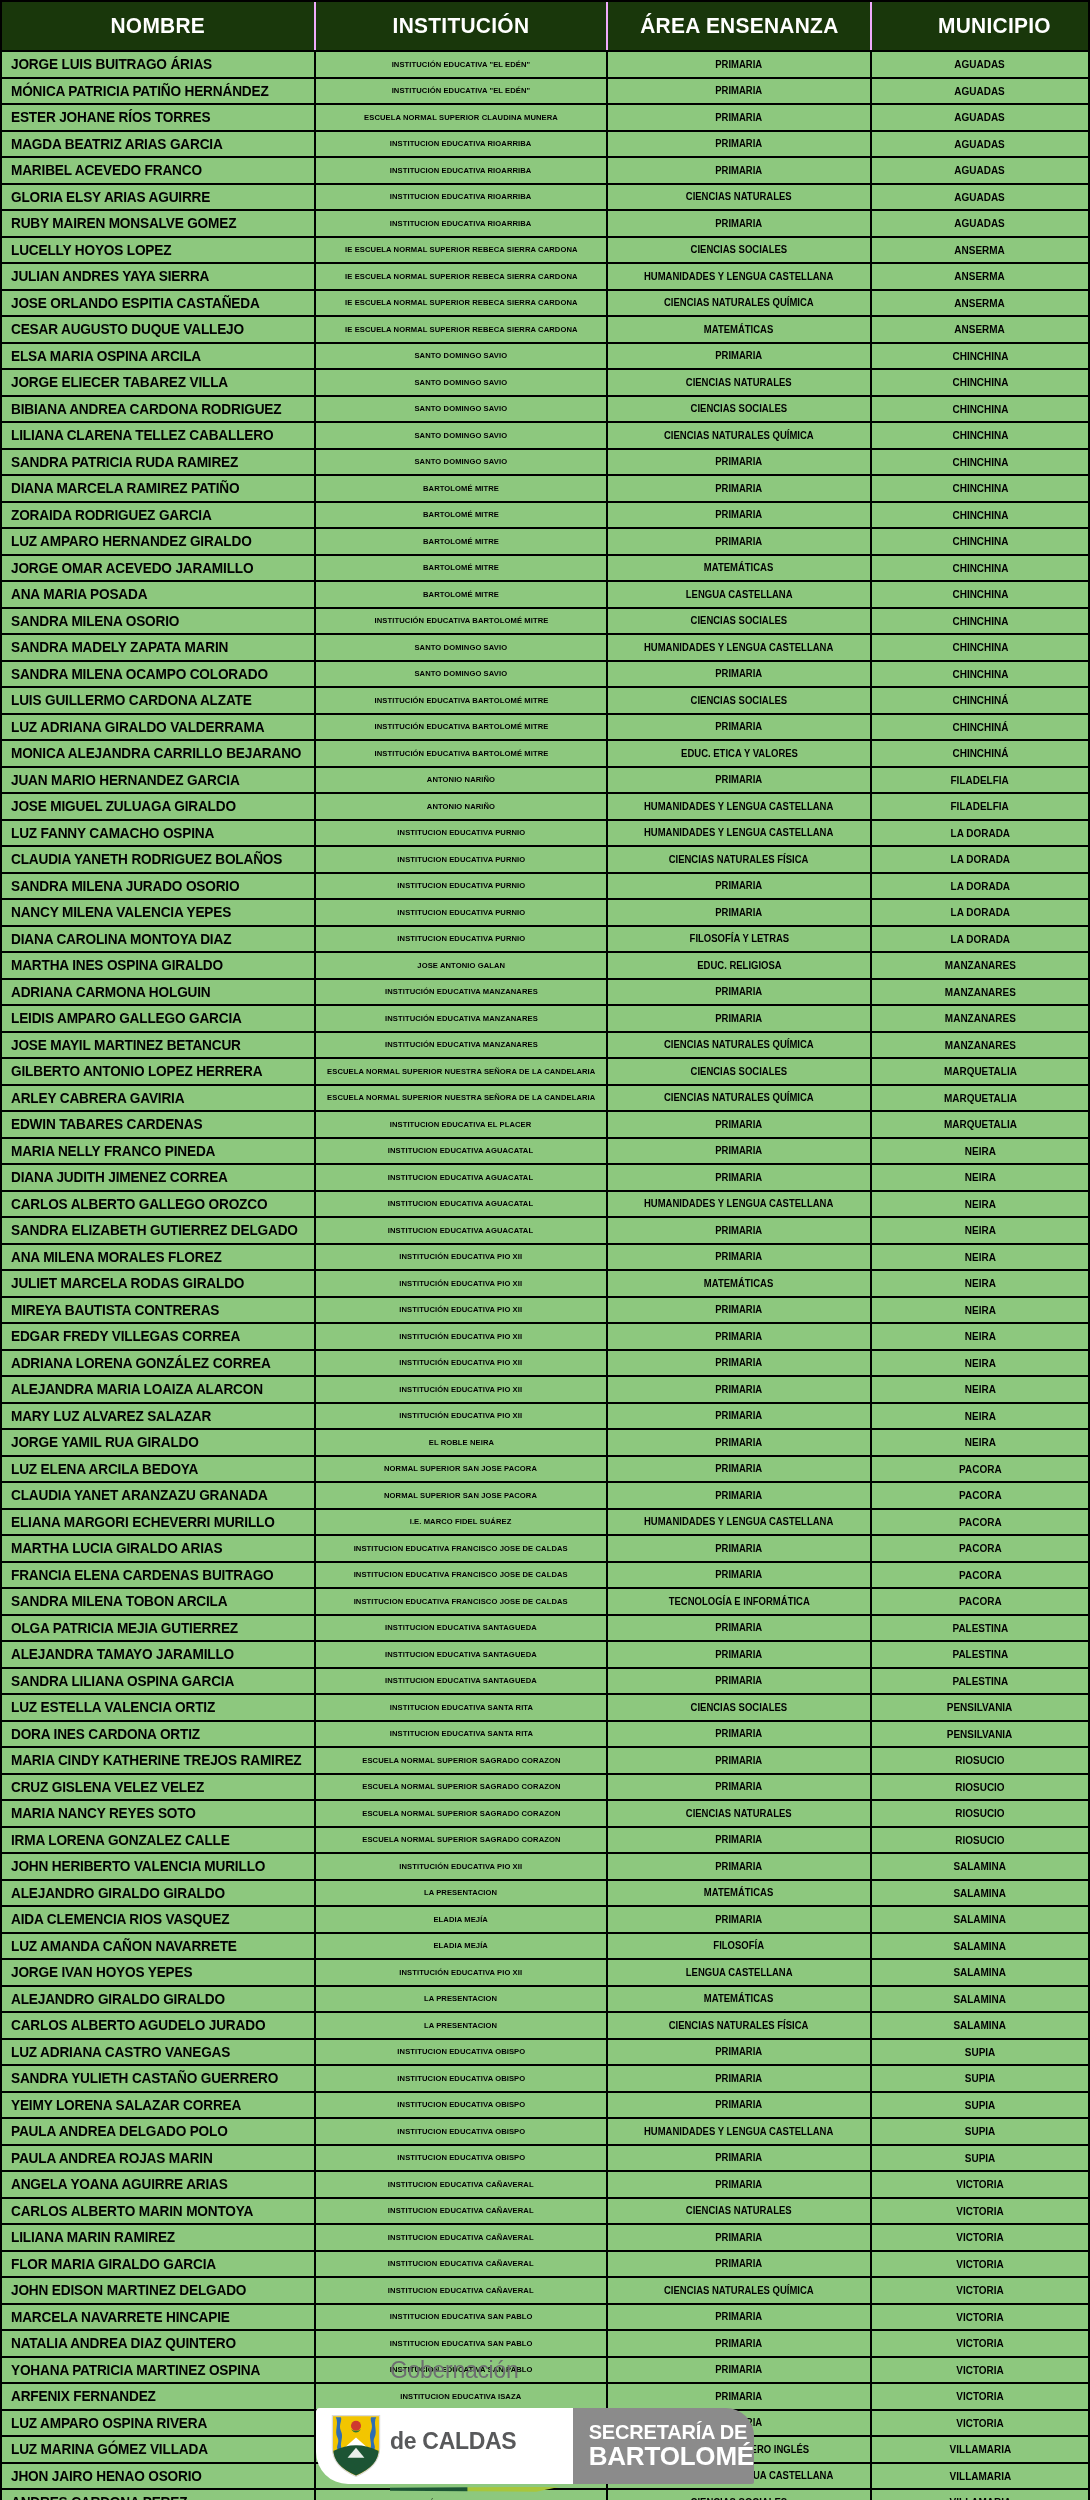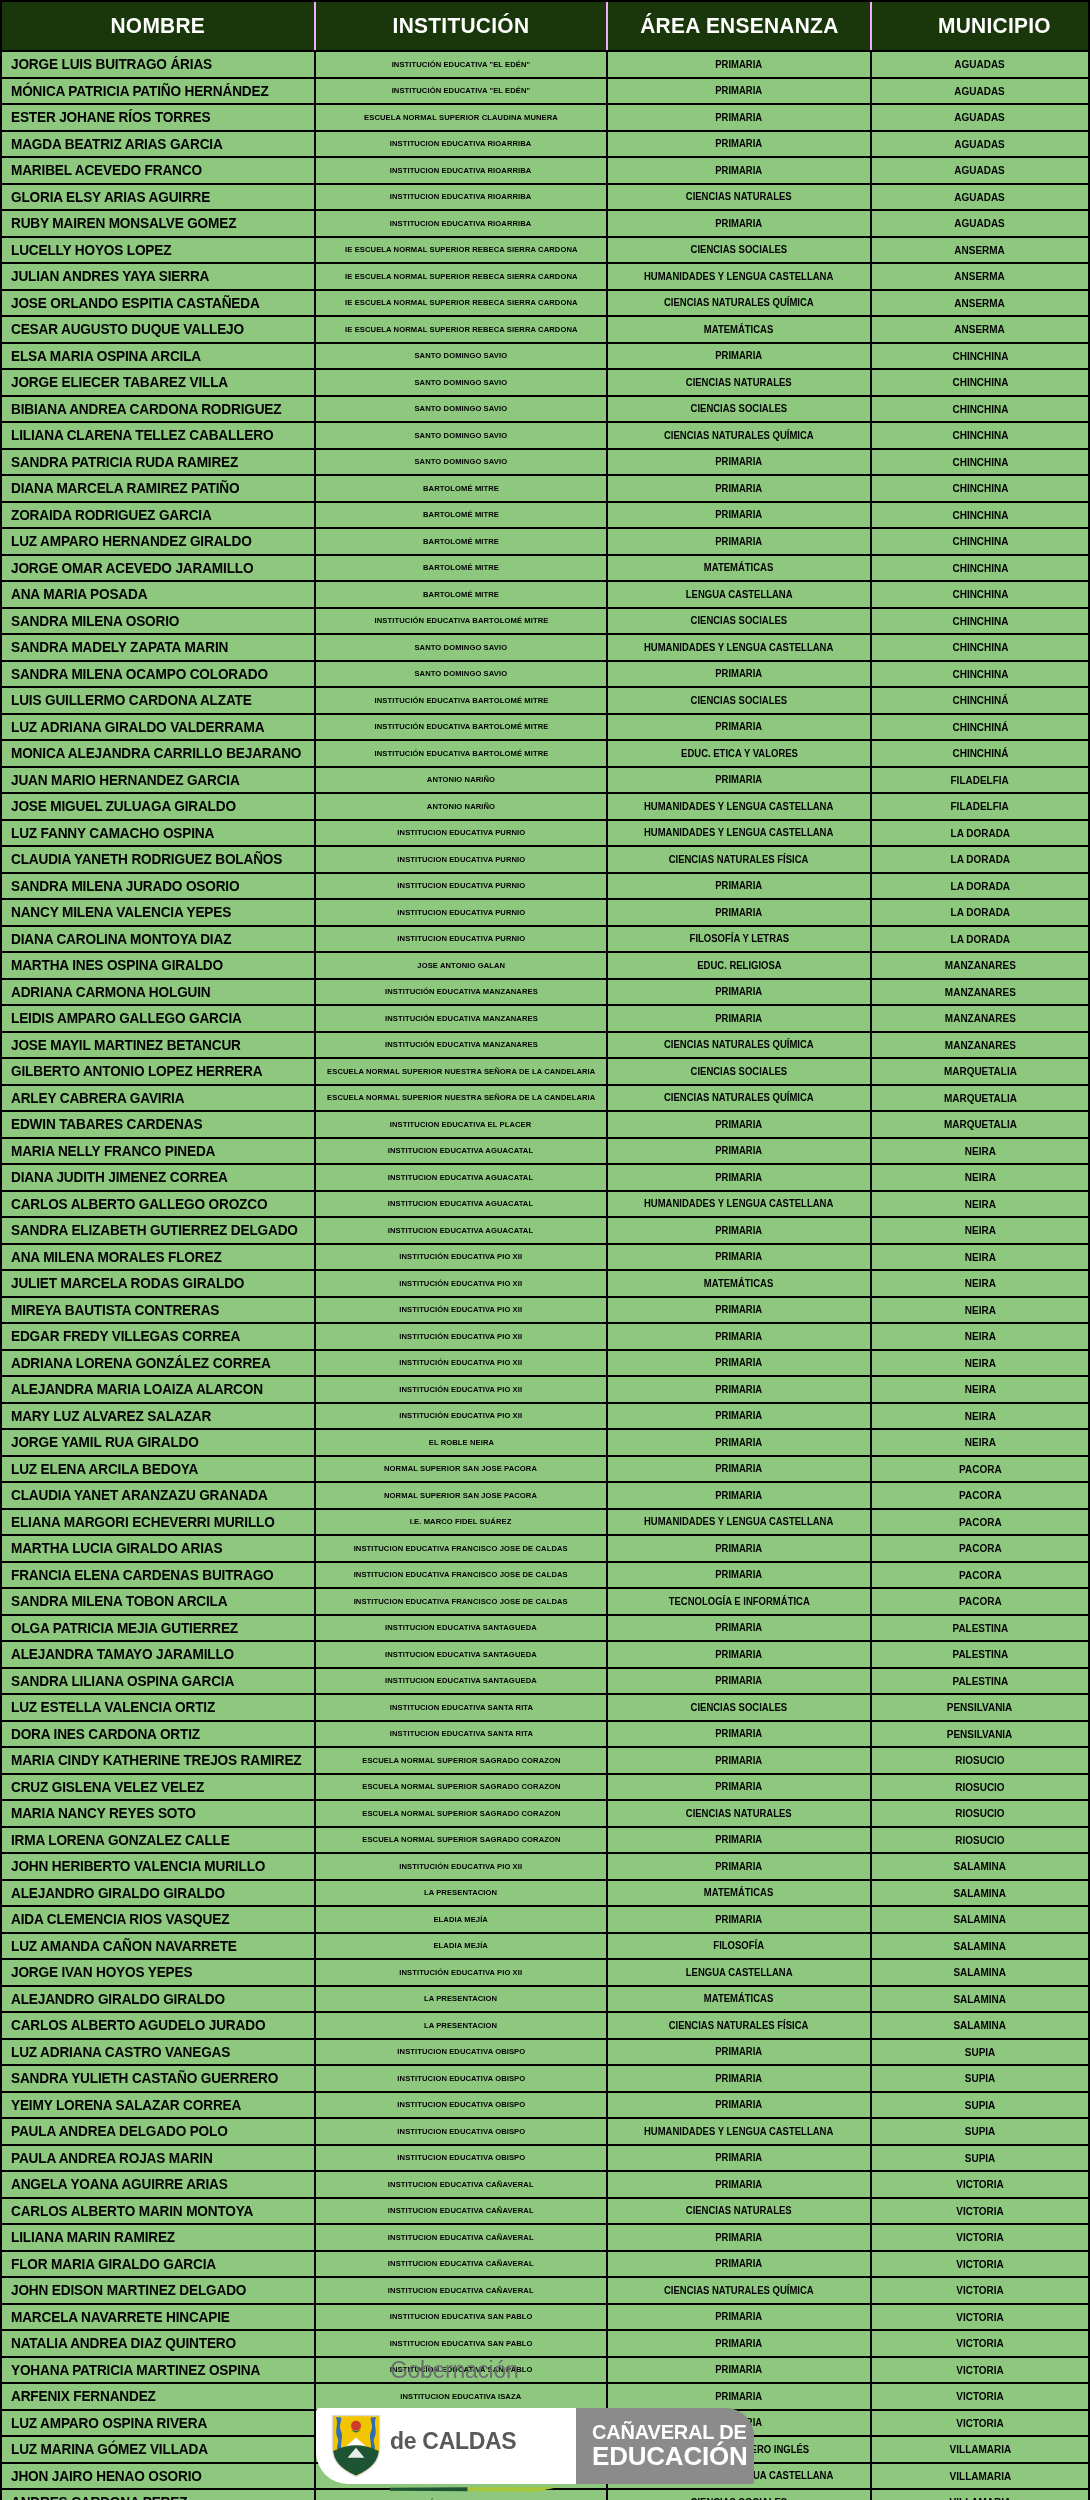--- a/index.html
+++ b/index.html
@@ -1503,16 +1503,16 @@
       <path d="M20 52 L30 40 L40 52 Z" fill="#ffffff" opacity="0.9"></path>
     </svg>
     <div class="brand">
       <span class="brand-1">Gobernación</span>
       <span class="brand-2">de CALDAS</span>
       <span class="swoosh"></span>
       <span class="tagline">EN LA RUTA DE LA PROSPERIDAD</span>
     </div>
   </div>
   <div class="logo-gray">
-    <span class="dept-1">CAÑAVERAL DE</span>
-    <span class="dept-2">EDUCACIÓN</span>
+    <span class="dept-1">SECRETARÍA DE</span>
+    <span class="dept-2">BARTOLOMÉ</span>
   </div>
 </div>
 
 </body></html>

